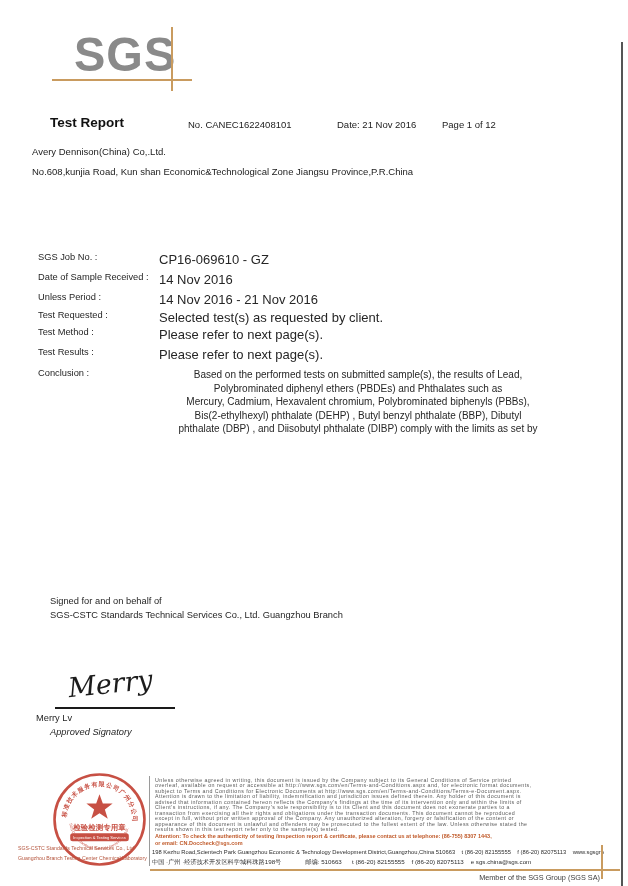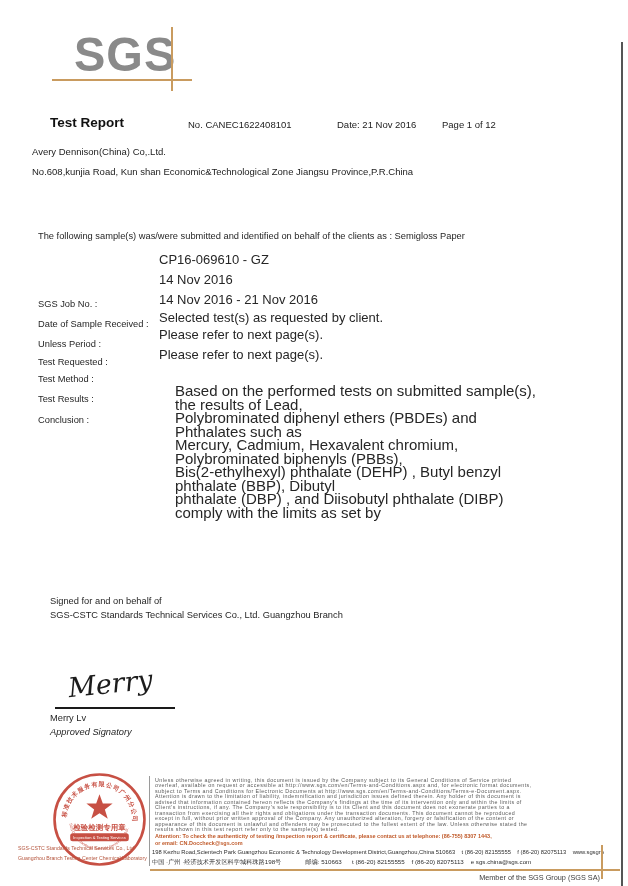--- a/index.html
+++ b/index.html
@@ -14,31 +14,31 @@
   
   .title{left:50px;top:115px;font-size:13.5px;font-weight:bold;color:#111;}
   .hdr{font-size:9.5px;color:#222;}
   .hdr-no{left:188px;top:119px;}
   .hdr-date{left:337px;top:119px;}
   .hdr-page{left:442px;top:119px;}
   .client{font-size:9.5px;color:#222;}
   .client-name{left:32px;top:146px;}
   .client-addr{left:32px;top:166px;}
   .intro{left:38px;top:231px;font-size:9.3px;}
-  .flabel{left:38px;font-size:9.3px;margin-top:47px;}
+  .flabel{left:38px;font-size:9.3px;}
   .fvalue{left:159px;font-size:13px;}
-  .concl-val{left:175px;top:384px;width:366px;font-size:15px;line-height:13.5px;}
+  .concl-val{left:175px;top:368px;width:366px;font-size:10px;line-height:13.5px;text-align:center;}
   
   .sig{font-size:9.3px;}
   .sig1{left:50px;top:596px;}
   .sig2{left:50px;top:610px;}
   .sig-script{left:68px;top:668px;font-family:"DejaVu Serif",serif;font-style:italic;
               font-size:27px;color:#1c1c1c;transform:rotate(-6deg);}
   .sig-line{left:55px;top:707px;width:120px;height:2px;background:#1a1a1a;}
-  .sig-name{left:50px;top:713px;}
+  .sig-name{left:36px;top:713px;}
   .sig-role{left:50px;top:727px;font-style:italic;}
   
   .fsep{left:149px;top:776px;width:1px;height:90px;background:#9a9a9a;}
   .disc{left:155px;top:778px;width:448px;height:55px;overflow:hidden;}
   .disc div{white-space:nowrap;font-size:5.3px;line-height:5.45px;letter-spacing:0.45px;
             color:#595959;overflow:hidden;}
   .attn{left:155px;width:448px;font-size:5.5px;line-height:6.2px;color:#c05a2a;
         font-weight:bold;white-space:nowrap;overflow:hidden;}
   .attn1{top:833px;} .attn2{top:839.5px;}
   .addr{left:152px;width:452px;white-space:pre;overflow:hidden;color:#2e2e2e;}
@@ -62,21 +62,20 @@
   <div class="abs logo-vline"></div>
 
   <div class="abs title">Test Report</div>
   <div class="abs hdr hdr-no">No. CANEC1622408101</div>
   <div class="abs hdr hdr-date">Date: 21 Nov 2016</div>
   <div class="abs hdr hdr-page">Page 1 of 12</div>
 
   <div class="abs client client-name">Avery Dennison(China) Co,.Ltd.</div>
   <div class="abs client client-addr">No.608,kunjia Road, Kun shan Economic&amp;Technological Zone Jiangsu Province,P.R.China</div>
 
-  <div class="abs intro">The following sample(s) was/were submitted and identified on behalf of the clients as : Semigloss Paper</div>
 
   <div class="abs flabel" style="top:252px">SGS Job No. :</div>
   <div class="abs fvalue" style="top:252px">CP16-069610 - GZ</div>
   <div class="abs flabel" style="top:272px">Date of Sample Received :</div>
   <div class="abs fvalue" style="top:272px">14 Nov 2016</div>
   <div class="abs flabel" style="top:292px">Unless Period :</div>
   <div class="abs fvalue" style="top:292px">14 Nov 2016 - 21 Nov 2016</div>
   <div class="abs flabel" style="top:310px">Test Requested :</div>
   <div class="abs fvalue" style="top:310px">Selected test(s) as requested by client.</div>
   <div class="abs flabel" style="top:327px">Test Method :</div>

